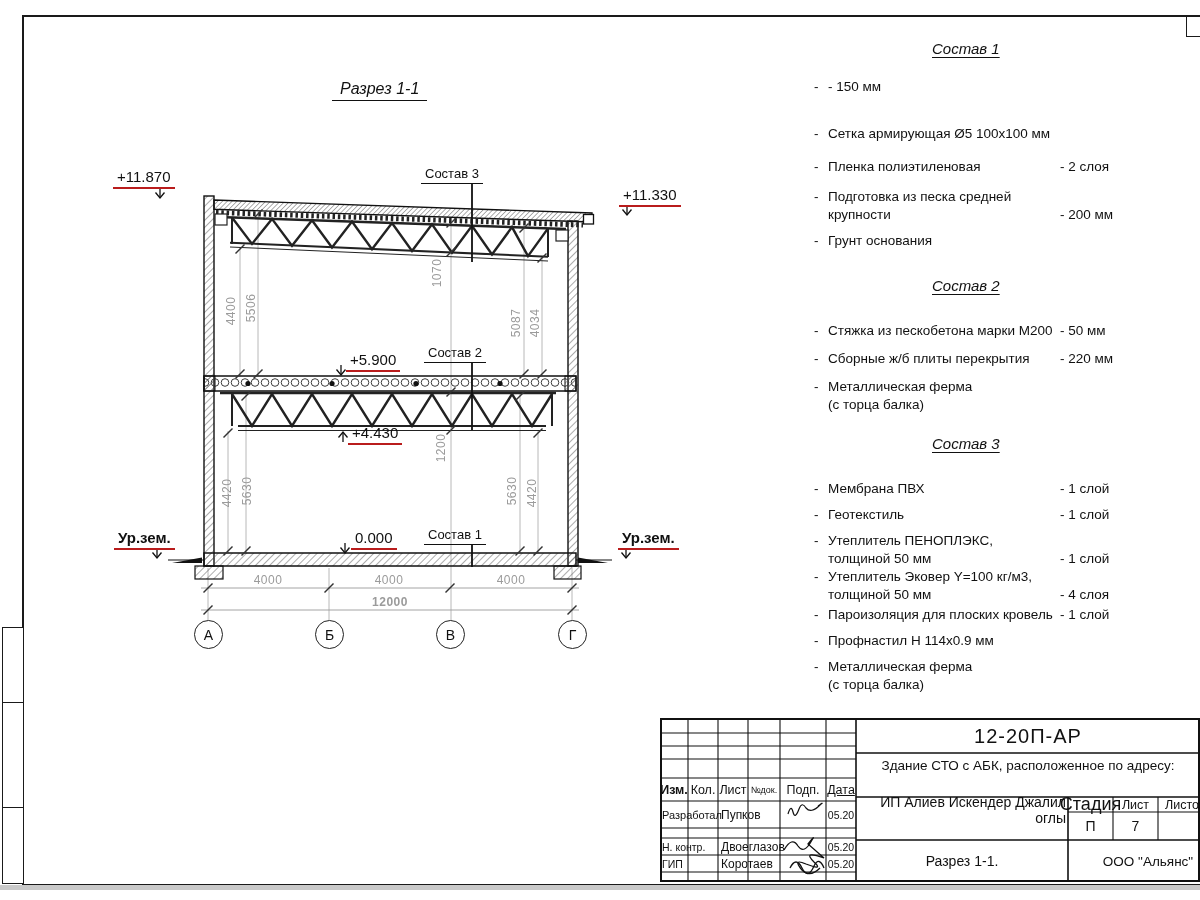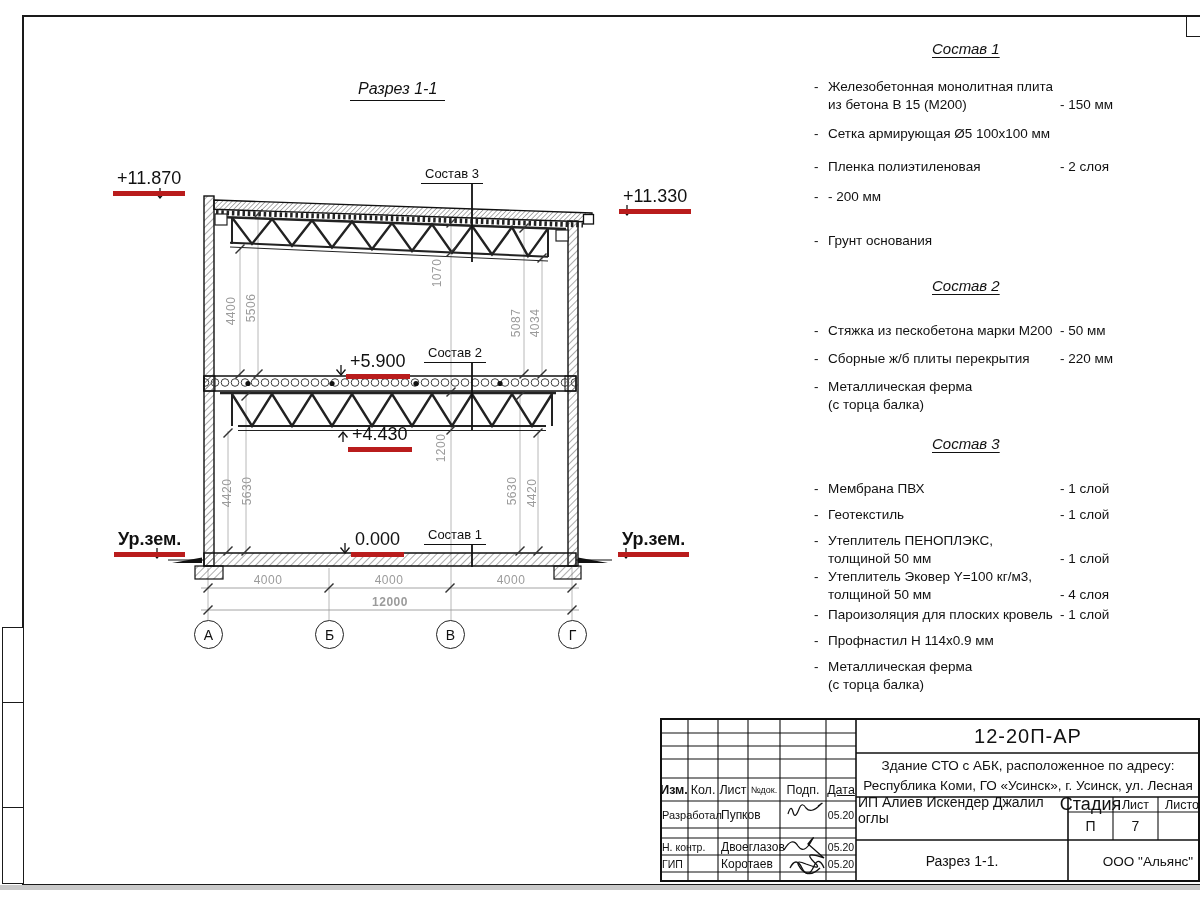--- a/index.html
+++ b/index.html
@@ -8,36 +8,36 @@
   
   .frame{position:absolute;left:22px;top:15px;width:1176px;height:867px;
     border-top:2px solid #1a1a1a;border-left:2px solid #1a1a1a;border-bottom:2px solid #1a1a1a;}
   .corner-box{position:absolute;left:1186px;top:17px;width:14px;height:19px;
     border-left:1.5px solid #1a1a1a;border-bottom:1.5px solid #1a1a1a;}
   .edge-cell{position:absolute;left:2px;width:20px;border:1.3px solid #1a1a1a;background:#fff;}
   .bottom-strip{position:absolute;left:0;top:885px;width:1200px;height:5px;background:#c9c9c9;}
   
   .dtitle{position:absolute;font-size:16px;font-style:italic;
     border-bottom:1.3px solid #111;padding:0 8px 2px 8px;}
-  .lvl{position:absolute;font-size:18px;border-bottom:5px solid #b91c1c;padding:0 4px 2px 4px;}
+  .lvl{position:absolute;font-size:15px;border-bottom:2px solid #b91c1c;padding:0 4px 2px 4px;}
   .dlabel{position:absolute;font-size:13px;border-bottom:1px solid #111;padding:0 4px 2px 4px;}
   .vdim{position:absolute;font-size:12px;color:#9b9b9b;white-space:nowrap;
     transform:rotate(-90deg);letter-spacing:.5px;}
   .hdim{position:absolute;font-size:12px;color:#9b9b9b;width:60px;text-align:center;letter-spacing:.5px;}
   .bubble{position:absolute;width:27px;height:27px;border:1.3px solid #222;border-radius:50%;
     display:flex;align-items:center;justify-content:center;font-size:14px;background:#fff;}
   
   .spec-title{position:absolute;font-size:15px;font-style:italic;
     text-decoration:underline;text-underline-offset:3px;}
   .spec-row{position:absolute;left:808px;width:396px;display:flex;font-size:13.5px;line-height:18px;}
   .spec-row .dash{flex:0 0 14px;padding-left:6px;}
   .spec-row .nm{flex:0 0 232px;white-space:pre-line;}
   .spec-row .val{align-self:flex-end;white-space:nowrap;}
   
-  .tb-text{position:absolute;display:flex;align-items:center;justify-content:center;text-align:left;}
+  .tb-text{position:absolute;display:flex;align-items:center;justify-content:center;text-align:right;}
   .tb-left{justify-content:flex-start;text-align:left;}
 </style>
 </head>
 <body>
 
 <div class="frame"></div>
 <div class="corner-box"></div>
 <div class="edge-cell" style="top:627px;height:75px;"></div>
 <div class="edge-cell" style="top:702px;height:105px;"></div>
 <div class="edge-cell" style="top:807px;height:75px;"></div>
@@ -174,21 +174,21 @@
       <use href="#tick" x="451" y="430"></use>
     <use href="#tick" x="208" y="588"></use>
       <use href="#tick" x="329" y="588"></use>
     <use href="#tick" x="450" y="588"></use>
       <use href="#tick" x="572" y="588"></use>
     <use href="#tick" x="208" y="610"></use>
       <use href="#tick" x="572" y="610"></use>
   </g>
 </svg>
 
-<div class="dtitle" style="left:350px;top:80px;">Разрез 1-1</div>
+<div class="dtitle" style="left:332px;top:80px;">Разрез 1-1</div>
 
 <div class="lvl" style="left:113px;top:168px;">+11.870</div>
 <div class="lvl" style="left:619px;top:186px;">+11.330</div>
 <div class="lvl" style="left:346px;top:351px;">+5.900</div>
 <div class="lvl" style="left:348px;top:424px;">+4.430</div>
 <div class="lvl" style="left:351px;top:529px;">0.000</div>
 <div class="lvl" style="left:114px;top:529px;font-weight:bold;">Ур.зем.</div>
 <div class="lvl" style="left:618px;top:529px;font-weight:bold;">Ур.зем.</div>
 
 <div class="dlabel" style="left:421px;top:166px;">Состав 3</div>
@@ -220,36 +220,36 @@
 <div class="bubble" style="left:436px;top:620px;">
     <span>В</span>
   </div>
 <div class="bubble" style="left:558px;top:620px;">
     <span>Г</span>
   </div>
 
 <div class="spec-title" style="left:932px;top:40px;">Состав 1</div>
 <div class="spec-row" style="top:78px;">
     <span class="dash">-</span>
-    <span class="nm">Железобетонная монолитная плита
-из бетона В 15 (М200)</span>
     <span class="val">- 150 мм</span>
   </div>
 <div class="spec-row" style="top:125px;">
     <span class="dash">-</span>
     <span class="nm">Сетка армирующая Ø5 100х100 мм</span>
     <span class="val"></span>
   </div>
 <div class="spec-row" style="top:158px;">
     <span class="dash">-</span>
     <span class="nm">Пленка полиэтиленовая</span>
     <span class="val">-  2 слоя</span>
   </div>
 <div class="spec-row" style="top:188px;">
     <span class="dash">-</span>
+    <span class="nm">Подготовка из песка средней
+крупности</span>
     <span class="val">- 200 мм</span>
   </div>
 <div class="spec-row" style="top:232px;">
     <span class="dash">-</span>
     <span class="nm">Грунт основания</span>
     <span class="val"></span>
   </div>
 
 <div class="spec-title" style="left:932px;top:277px;">Состав 2</div>
 <div class="spec-row" style="top:322px;">
@@ -345,21 +345,20 @@
   </g>
   <g stroke="#111" stroke-width="1.3" fill="none">
     <path d="M124,132 q8,-14 14,-4 q6,9 14,-6 q4,-6 -4,4 l16,14 q-22,-8 -10,4 q10,9 -8,2 q-14,-6 -4,6 q8,8 18,-2"></path>
     <path d="M130,150 q6,-12 12,0 q6,12 12,-2 q5,-10 10,2"></path>
   </g>
 </svg>
 
 <div class="tb-text" style="left:856px;top:720px;width:344px;height:32px;font-size:20px;letter-spacing:1px;">12-20П-АР</div>
 <div class="abs" style="left:858px;top:756px;width:340px;text-align:center;font-size:13.5px;line-height:20px;">
   <div>Здание СТО с АБК, расположенное по адресу:</div>
-  <div>Республика Коми, ГО «Усинск», г. Усинск, ул. Лесная</div>
 </div>
 <div class="tb-text" style="left:858px;top:797px;width:208px;height:26px;font-size:14px;">ИП Алиев Искендер Джалил оглы</div>
 <div class="tb-text" style="left:1068px;top:797px;width:45px;height:15px;font-size:18px;">Стадия</div>
 <div class="tb-text" style="left:1113px;top:797px;width:45px;height:15px;font-size:12.5px;">Лист</div>
 <div class="tb-text tb-left" style="left:1158px;top:797px;width:42px;height:15px;font-size:12.5px;padding-left:7px;overflow:hidden;">Листов</div>
 <div class="tb-text" style="left:1068px;top:812px;width:45px;height:28px;font-size:14px;">П</div>
 <div class="tb-text" style="left:1113px;top:812px;width:45px;height:28px;font-size:14px;">7</div>
 <div class="tb-text" style="left:1158px;top:812px;width:42px;height:28px;font-size:14px;"></div>
 <div class="tb-text" style="left:856px;top:840px;width:212px;height:42px;font-size:14px;">Разрез 1-1.</div>
 <div class="tb-text" style="left:1068px;top:840px;width:160px;height:42px;font-size:13.5px;">ООО "Альянс"</div>

